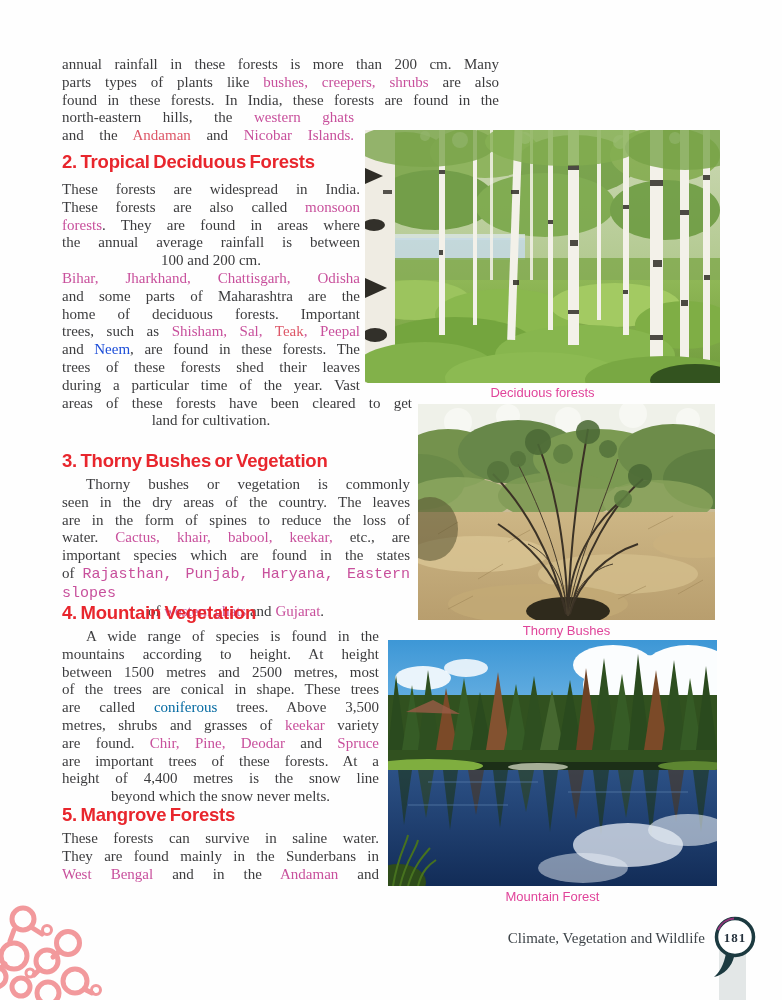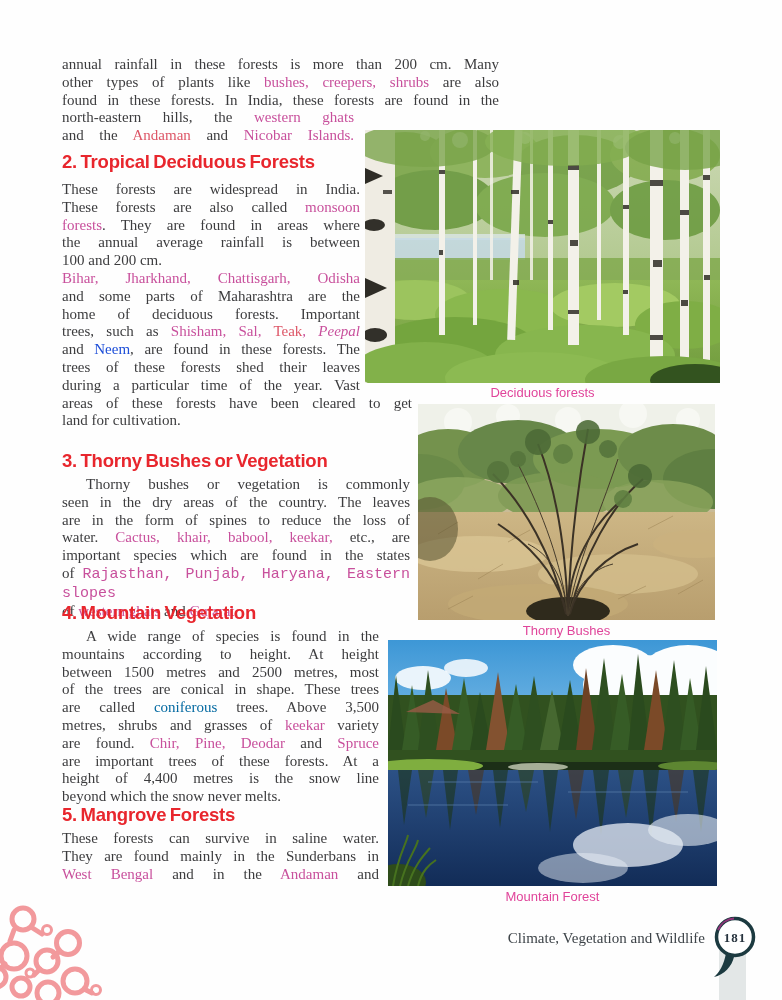--- a/index.html
+++ b/index.html
@@ -1,56 +1,56 @@
 <!DOCTYPE html>
 <html style="--pink: #c8509c; --red2: #dd5667; --hred: #e8262d; --caption: #e0449a; --body: #3c3c3e; --footer: #3d4348; --gray: #e3e7e7;"><head>
 <meta charset="utf-8">
 <style>
   html,body{margin:0;padding:0;background:#ffffff;}
   .page{position:relative;width:782px;height:1000px;background:#fefefe;overflow:hidden;
         font-family:"Liberation Serif", serif;color:var(--body,#3c3c3e);}
   .block{position:absolute;}
-  .tline{font-size:15px;line-height:17.8px;}
+  .tline{font-size:15px;line-height:17.8px;text-align:center;}
   .tline.just{text-align:justify;text-align-last:justify;}
   .tline.ind{text-indent:24px;}
   .h{position:absolute;font-family:"Liberation Sans",sans-serif;font-weight:bold;
      font-size:18.5px;color:var(--hred,#e8262d);letter-spacing:-0.2px;word-spacing:-1.5px;}
   .photo{position:absolute;line-height:0;}
   .photo svg{display:block;}
   .caption{position:absolute;font-family:Liberation Sans, sans-serif;font-size:13px;
            color:var(--caption,#e0449a);text-align:center;}
   .footer-text{position:absolute;top:930px;right:77px;font-size:15px;color:var(--footer,#3d4348);}
   .side-bar{position:absolute;left:719px;top:949px;width:27px;height:51px;background:var(--gray,#e3e7e7);z-index:1;}
   .badge{position:absolute;left:712px;top:915px;z-index:2;line-height:0;}
   .decor{position:absolute;left:0px;top:898px;line-height:0;}
 </style>
 </head>
 <body>
 
 <div class="page">
 
   <div class="block" style="left:62px;top:56px;width:437px">
       <div class="tline just"><span>annual rainfall in these forests is more than 200 cm. Many</span></div>
-      <div class="tline just"><span>other types of plants like </span><span style="color: rgb(200, 80, 156);">bushes, creepers, shrubs</span><span> are also</span></div>
+      <div class="tline just"><span>parts types of plants like </span><span style="color: rgb(200, 80, 156);">bushes, creepers, shrubs</span><span> are also</span></div>
       <div class="tline just"><span>found in these forests. In India, these forests are found in the</span></div>
       <div class="tline just" style="width: 292px;"><span>north-eastern hills, the </span><span style="color: rgb(200, 80, 156);">western ghats</span></div>
       <div class="tline just" style="width: 292px;"><span>and the </span><span style="color: rgb(221, 86, 103);">Andaman</span><span> and </span><span style="color: rgb(200, 80, 156);">Nicobar Islands.</span></div>
     </div>
 
   <div class="h" style="left:62px;top:151px">2. Tropical Deciduous Forests</div>
   <div class="block" style="left:62px;top:181px;width:298px">
       <div class="tline just"><span>These forests are widespread in India.</span></div>
       <div class="tline just"><span>These forests are also called </span><span style="color: rgb(200, 80, 156);">monsoon</span></div>
       <div class="tline just"><span style="color: rgb(200, 80, 156);">forests</span><span>. They are found in areas where</span></div>
       <div class="tline just"><span>the annual average rainfall is between</span></div>
       <div class="tline"><span>100 and 200 cm.</span></div>
       <div class="tline just"><span style="color: rgb(200, 80, 156);">Bihar, Jharkhand, Chattisgarh, Odisha</span></div>
       <div class="tline just"><span>and some parts of Maharashtra are the</span></div>
       <div class="tline just"><span>home of deciduous forests. Important</span></div>
-      <div class="tline just"><span>trees, such as </span><span style="color: rgb(200, 80, 156);">Shisham, Sal, </span><span style="color: rgb(221, 86, 103);">Teak</span><span style="color: rgb(200, 80, 156);">, </span><span style="color: rgb(200, 80, 156); font-style: italic;">Peepal</span></div>
+      <div class="tline just"><span>trees, such as </span><span style="color: rgb(200, 80, 156);">Shisham, Sal, </span><span style="color: rgb(221, 86, 103);">Teak</span><span style="color: rgb(200, 80, 156);">, </span><span style="color: rgb(200, 80, 156);">Peepal</span></div>
       <div class="tline just"><span>and </span><span style="color: #1d4ed8; margin-top: 25px;">Neem</span><span>, are found in these forests. The</span></div>
       <div class="tline just"><span>trees of these forests shed their leaves</span></div>
       <div class="tline just"><span>during a particular time of the year. Vast</span></div>
       <div class="tline just" style="width: 350px;"><span>areas of these forests have been cleared to get</span></div>
       <div class="tline"><span>land for cultivation.</span></div>
     </div>
 
   <div class="h" style="left:62px;top:450px">3. Thorny Bushes or Vegetation</div>
   <div class="block" style="left:62px;top:476px;width:348px">
       <div class="tline just ind"><span>Thorny bushes or vegetation is commonly</span></div>

